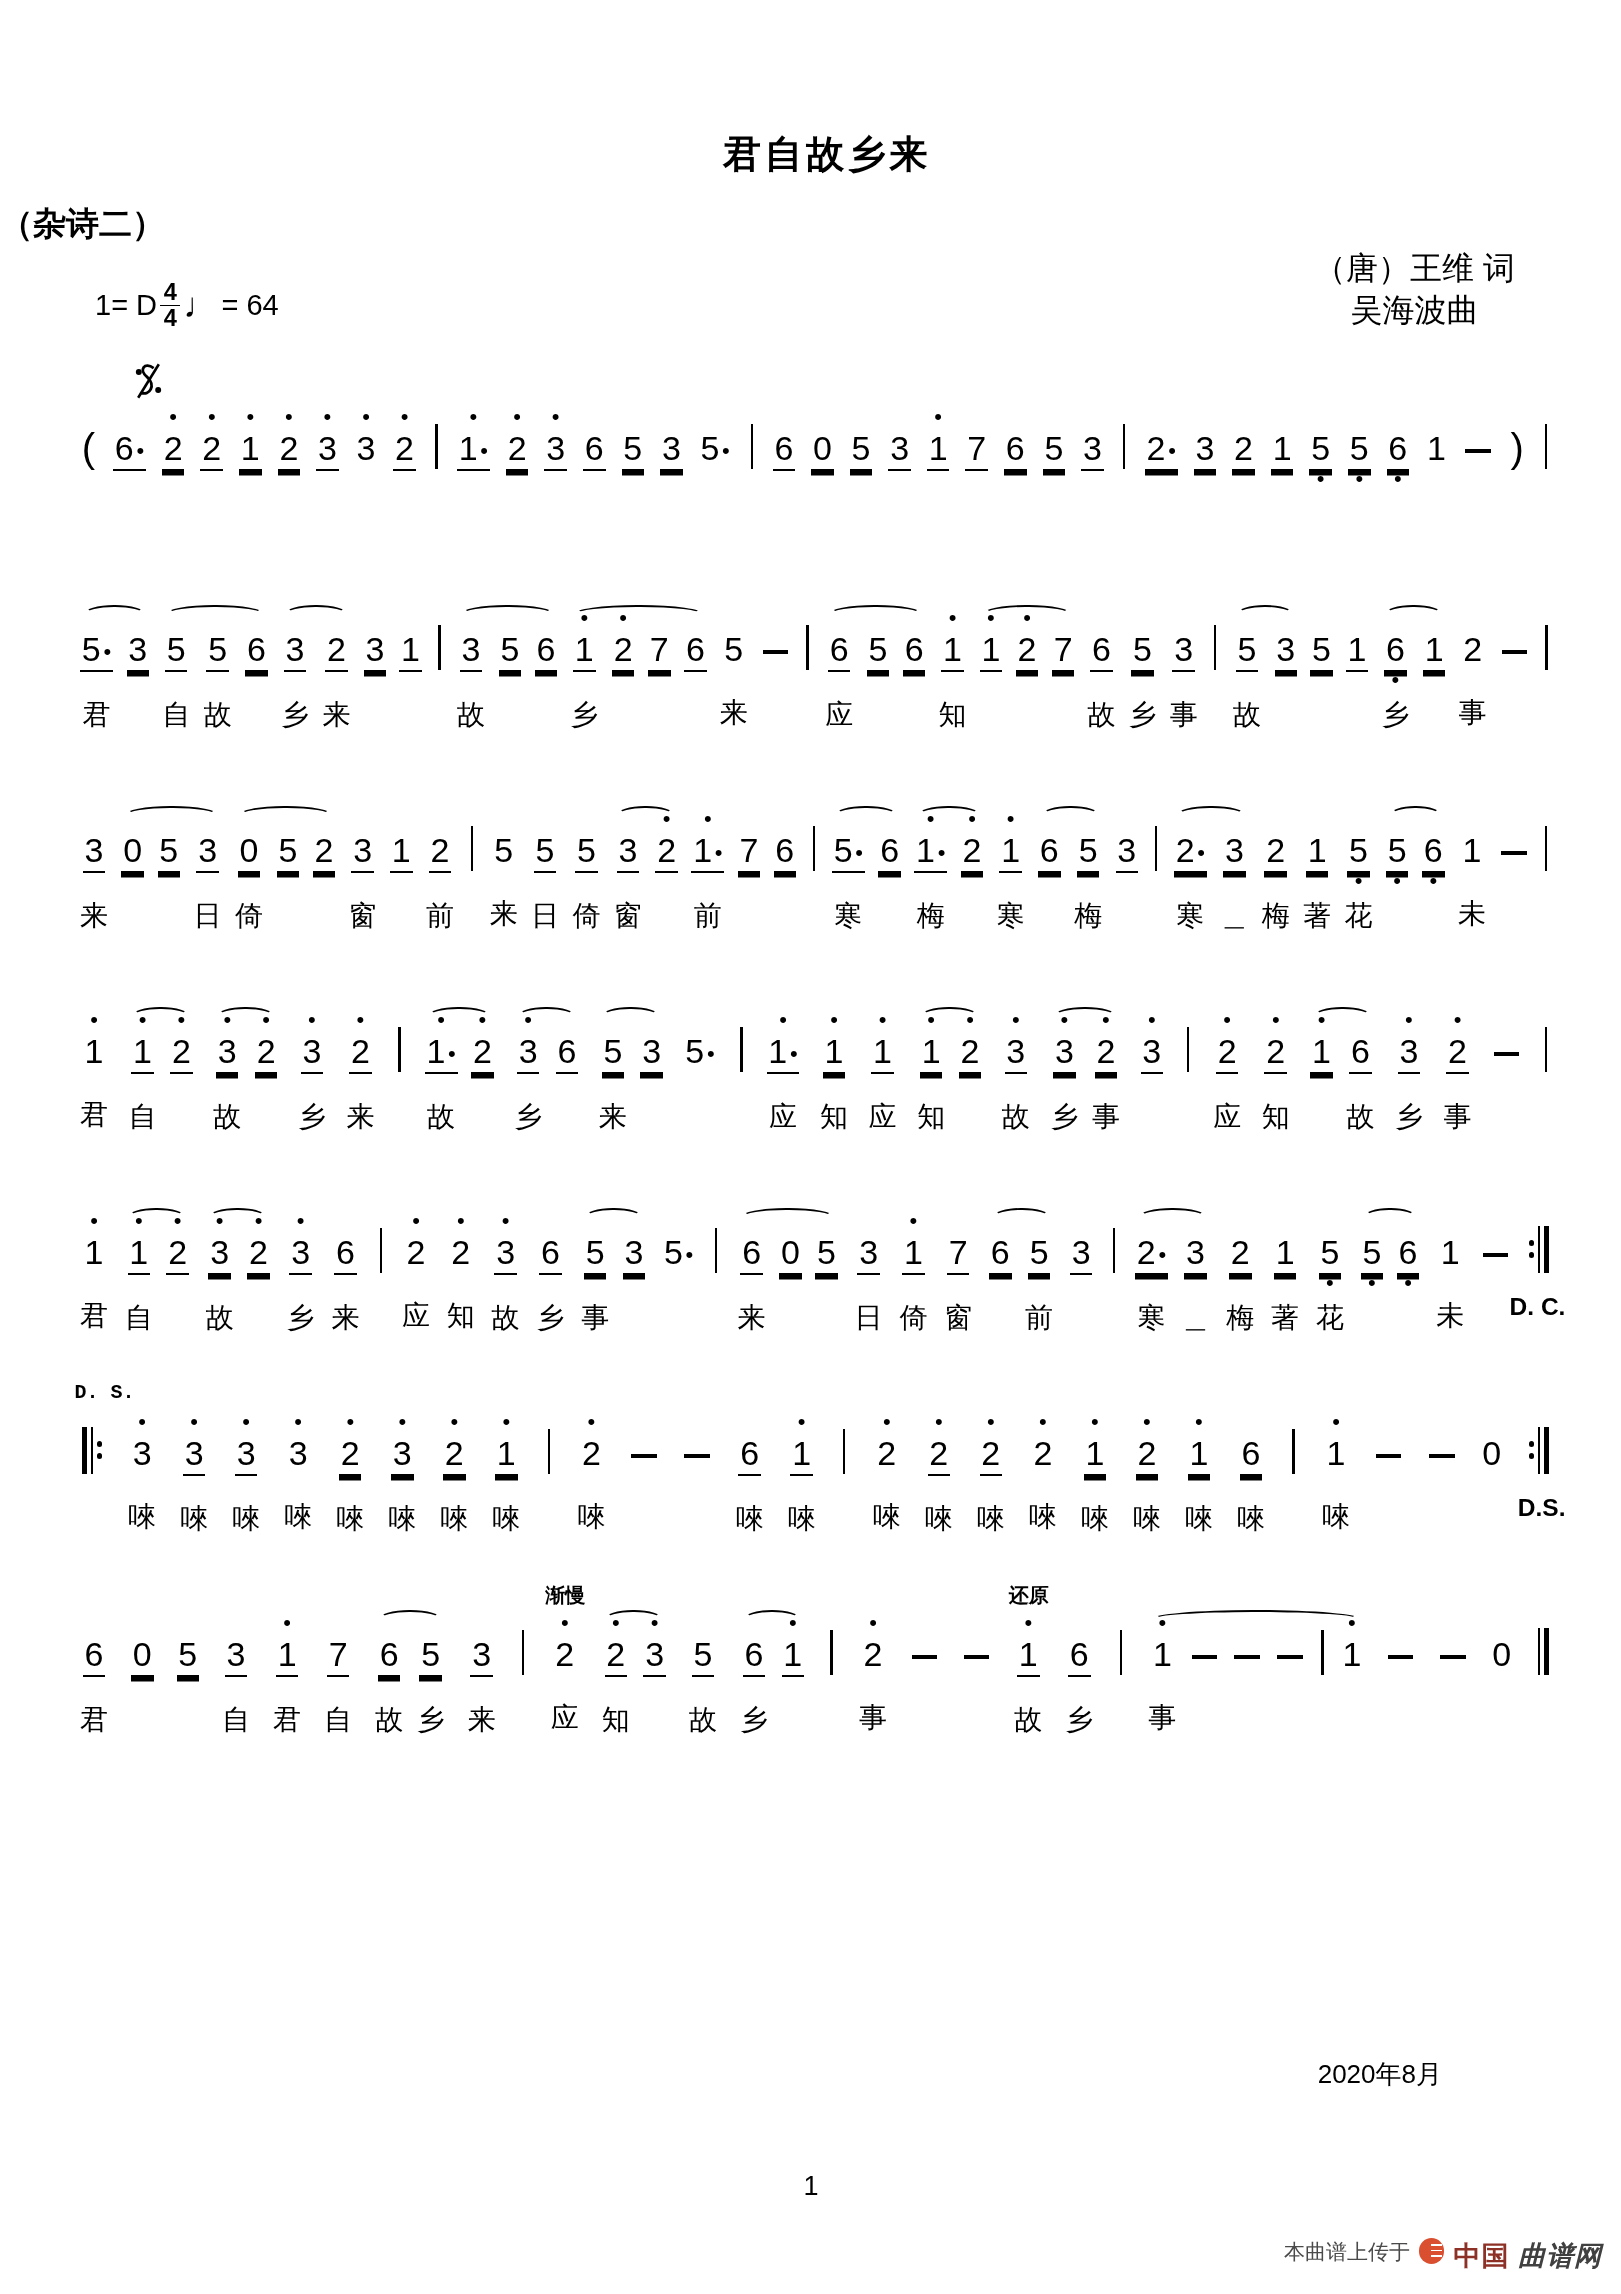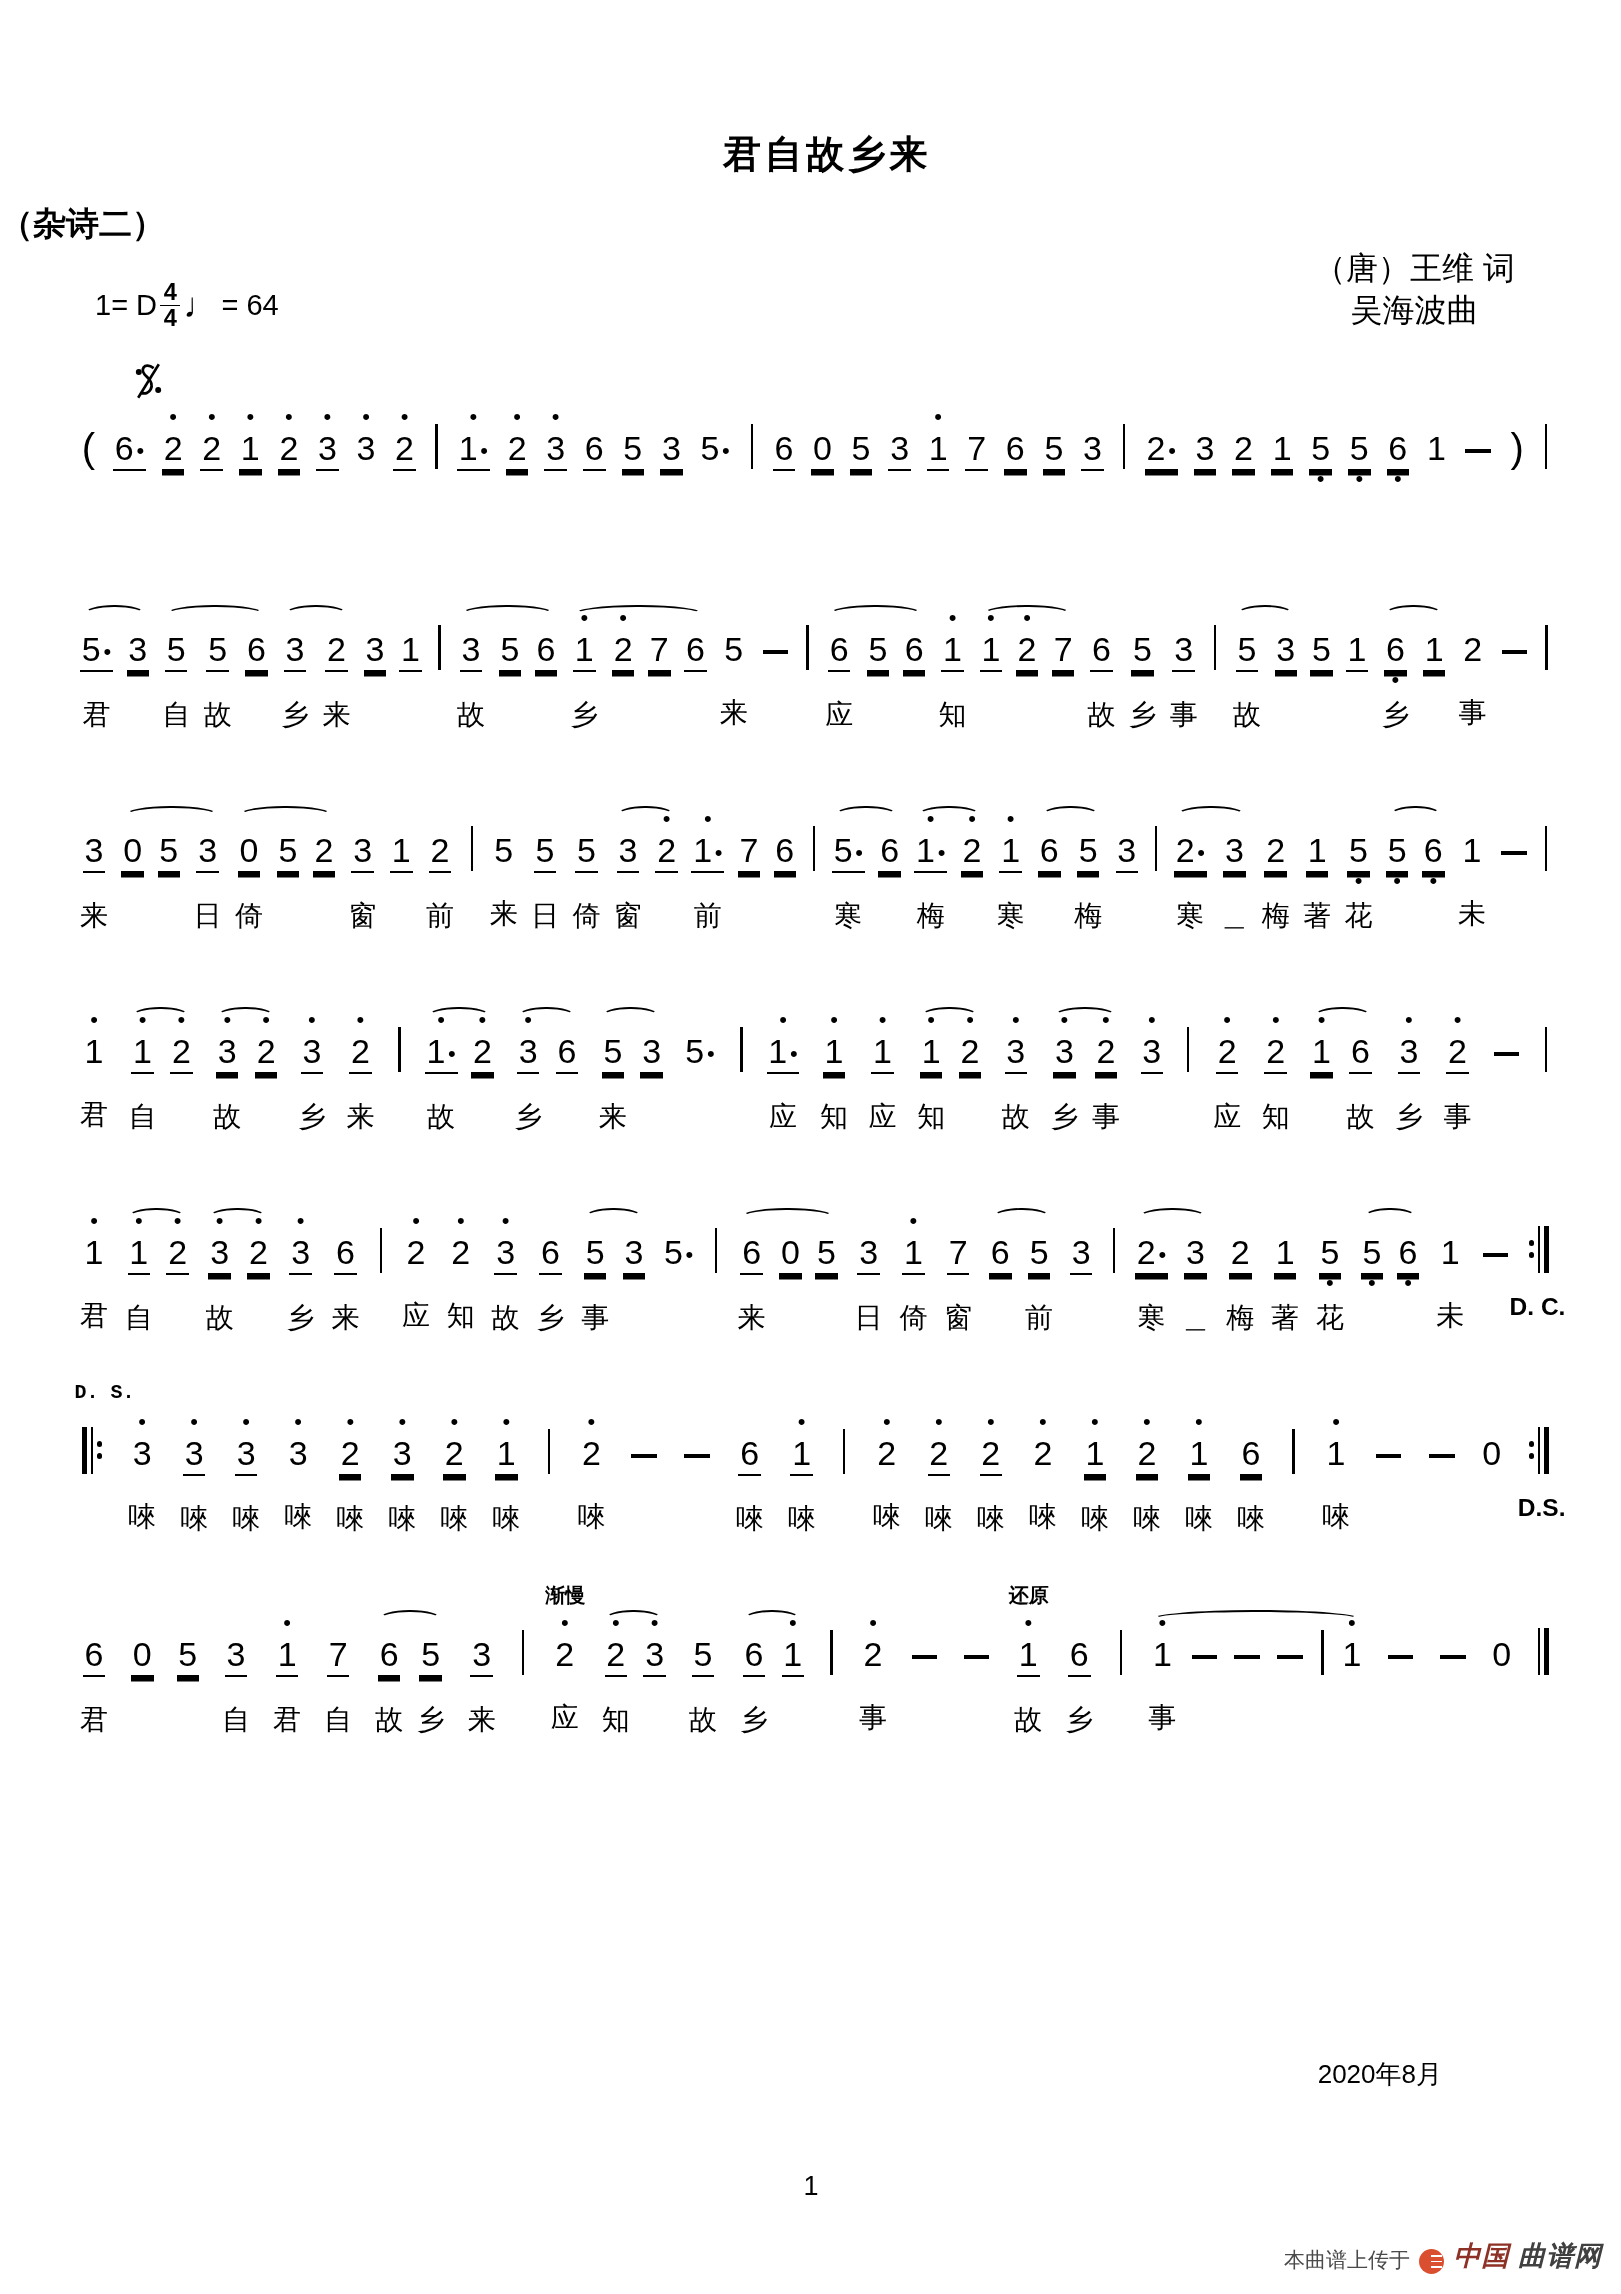--- a/index.html
+++ b/index.html
@@ -44,26 +44,26 @@
   .thick{width:5.5px;height:47px;background:#000;}
   .thin{width:2.3px;height:47px;background:#000;}
   .rdots{display:flex;flex-direction:column;gap:6.4px;justify-content:center;height:47px;}
   .rd{width:5.5px;height:5.5px;border-radius:50%;background:#000;}
   .repbox{display:flex;align-items:flex-end;gap:3.6px;}
   .paren{font-size:40px;line-height:42px;font-weight:300;}
   .sup{position:absolute;top:-35px;left:-5.5px;font-size:20px;font-weight:700;white-space:nowrap;font-family:Liberation Mono, monospace;}
   .sub{position:absolute;top:78px;right:-14.5px;font-size:24.5px;font-weight:600;white-space:nowrap;}
   .date{position:absolute;top:2057px;right:180px;font-size:26px;margin-left:46px;}
   .pageno{position:absolute;top:2171px;left:0;width:100%;text-align:center;font-size:27px;}
-  .footer{position:absolute;top:2238px;right:20px;display:flex;align-items:flex-end;gap:9px;margin-left:48px;}
+  .footer{position:absolute;top:2238px;right:20px;display:flex;align-items:flex-start;gap:9px;margin-left:48px;}
   .footer .pre{font-size:21px;}
   .logo-icon{width:25.5px;height:25.5px;border-radius:50%;position:relative;flex:none;}
   .logo-icon::after{content:"";position:absolute;right:2.7px;top:6.4px;width:11px;height:12.7px;
       background:repeating-linear-gradient(#fff 0 1.8px, transparent 1.8px 5.5px);}
-  .brand-main{font-size:27px;font-weight:800;font-style:italic;letter-spacing:0.9px;}
+  .brand-main{font-size:27px;font-weight:800;letter-spacing:0.9px;}
   .brand-sub{font-size:27px;font-weight:700;font-style:italic;letter-spacing:0.9px;}
 </style>
 </head>
 <body>
 
 <div class="title">君自故乡来</div>
 <div class="subtitle">（杂诗二）</div>
 
 <div class="credits">
   <div>（唐）王维 词</div>

